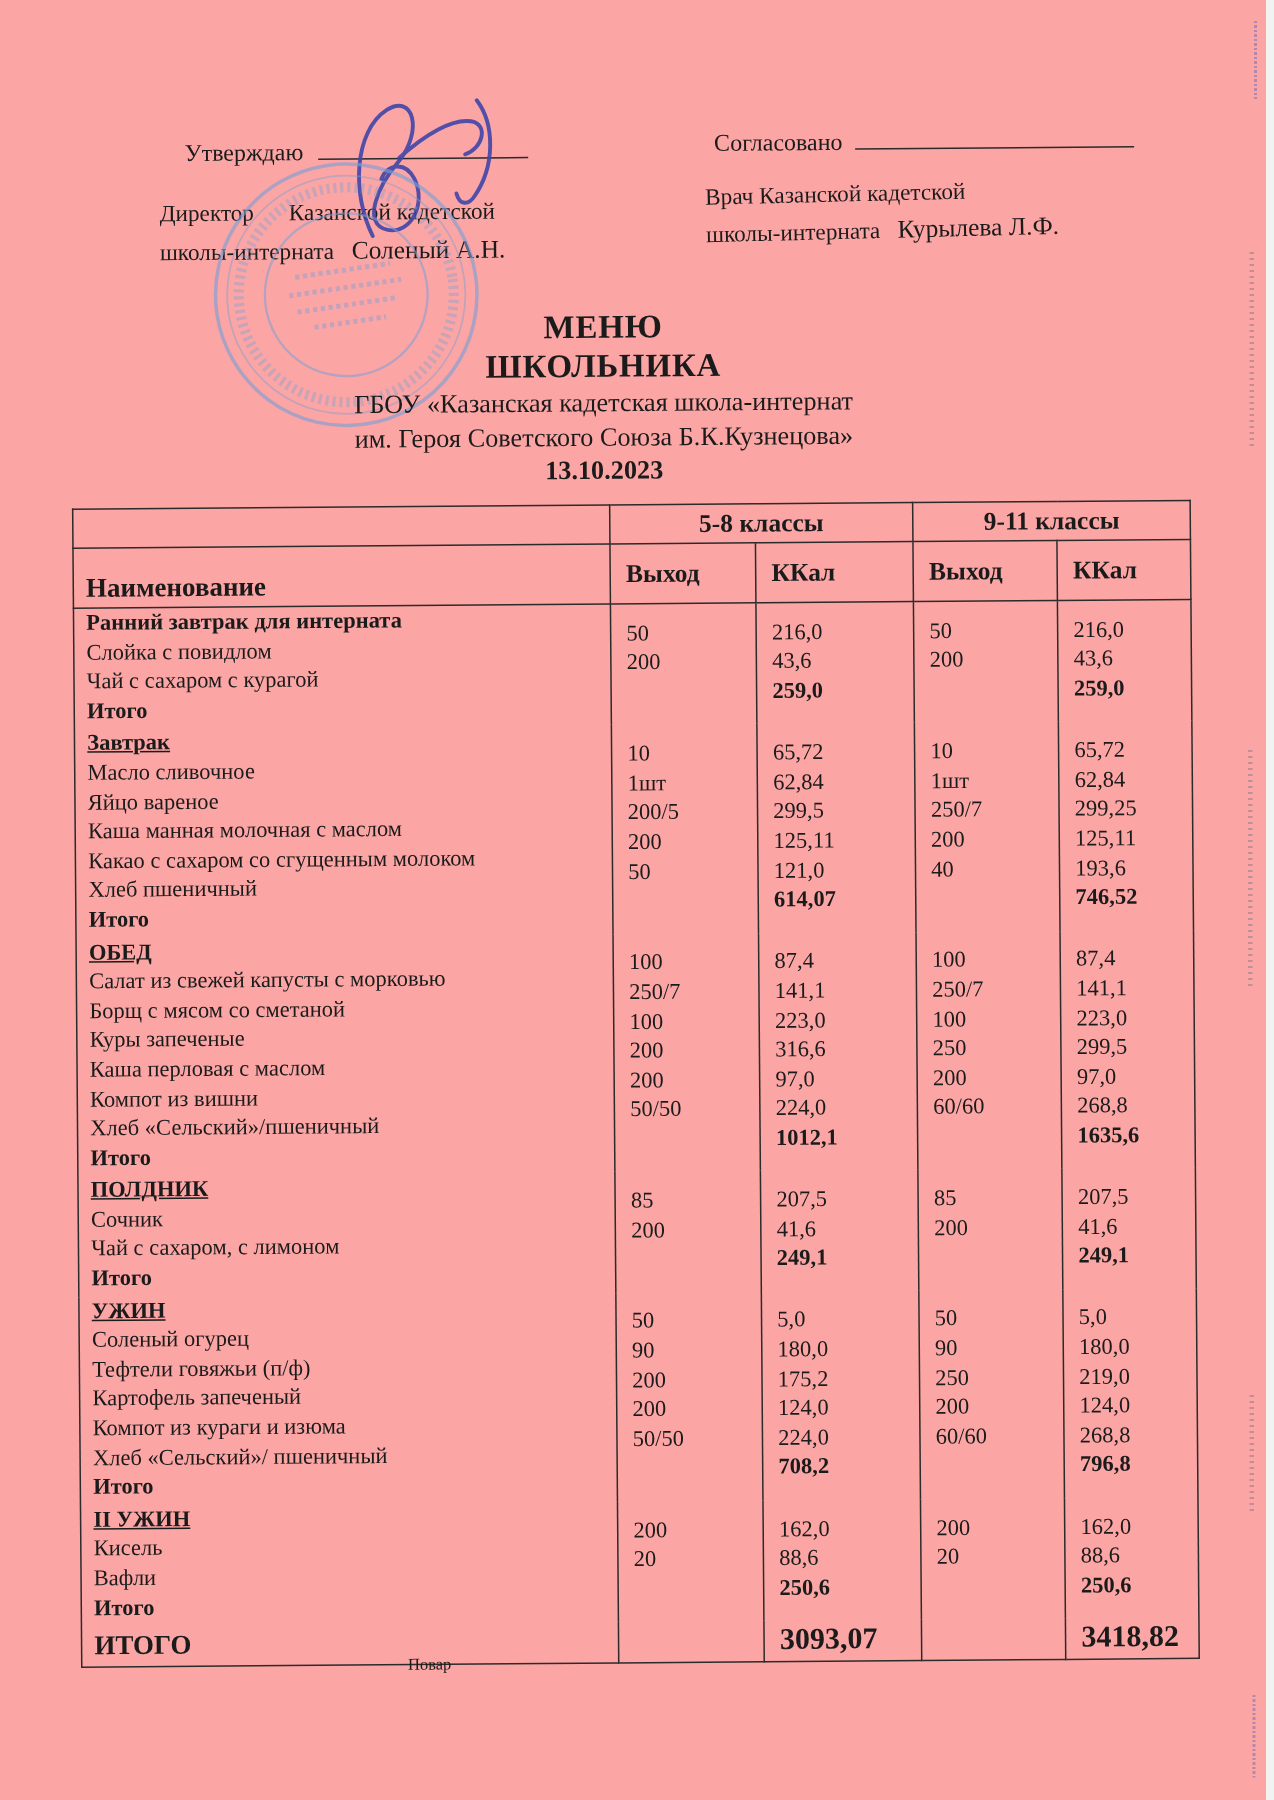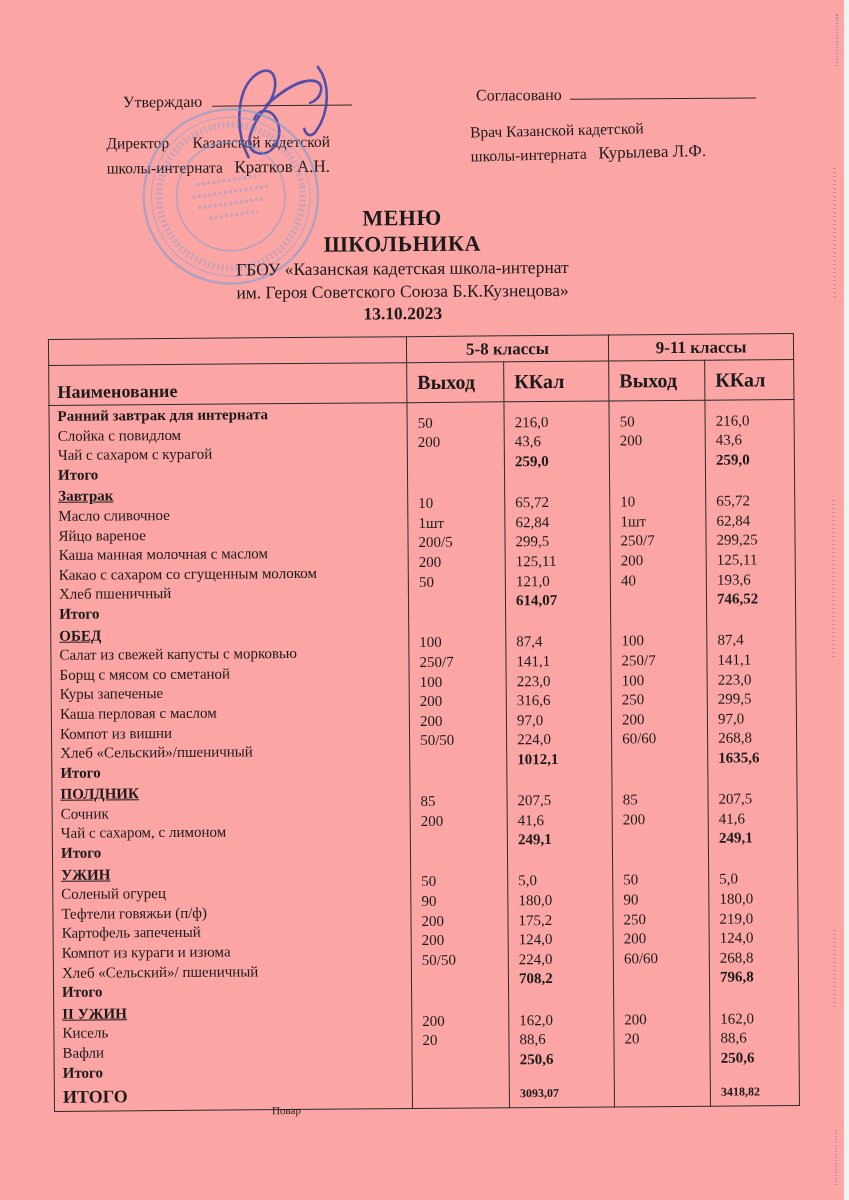--- a/index.html
+++ b/index.html
@@ -44,51 +44,51 @@
   
   .menu-table{
     position:absolute;left:50px;top:336px;width:745px;
     border-collapse:collapse;table-layout:fixed;
     font-size:15px;
   }
   .menu-table td{border:1.6px solid #2b2b2b;padding:0;vertical-align:middle;}
   .menu-table .group-cell{font-size:17px;font-weight:700;text-align:center;height:25px;}
   .menu-table .corner-cell{height:25px;}
   .menu-table .colhead-name{font-size:18px;font-weight:700;padding:6px 4px 2px 8px;vertical-align:bottom;height:31px;}
-  .menu-table .colhead{font-size:20px;font-weight:700;padding:2px 4px 2px 10px;vertical-align:middle;height:31px;}
+  .menu-table .colhead{font-size:17px;font-weight:700;padding:2px 4px 2px 10px;vertical-align:middle;height:31px;}
   .menu-table tbody td{border-top:none;border-bottom:none;}
   .menu-table tbody tr:last-child td{border-bottom:1.6px solid #2b2b2b;}
   .name-cell{vertical-align:top !important;padding:1px 2px 1px 8px !important;}
   .num-cell{vertical-align:middle !important;padding:0 2px 0 10px !important;}
   .line{line-height:19.6px;min-height:19.6px;}
   .b{font-weight:700;}
   .sec-h{line-height:19.6px;font-weight:700;}
   .und{text-decoration:underline;}
   .grand-label{font-size:18px;font-weight:700;line-height:25px;}
-  .grand-val{font-size:12px;font-weight:700;line-height:25px;}
+  .grand-val{font-size:20px;font-weight:700;line-height:25px;}
 
   
   .cook{position:absolute;left:268px;top:1103px;font-size:11px;}
 
   
   .artifact{position:absolute;width:3px;background:repeating-linear-gradient(180deg,rgba(95,105,125,.38) 0 1.5px,rgba(0,0,0,0) 1.5px 4px);}
   .artifact-blue{position:absolute;width:2px;background:repeating-linear-gradient(180deg,rgba(90,100,190,.45) 0 1.5px,rgba(0,0,0,0) 1.5px 3px);}
 </style>
 </head>
 <body>
 
 <div class="page">
   <div class="skew">
 
     <div class="approve-left">
       <span>Утверждаю</span><span class="sig-rule"></span>
     </div>
     <div class="role-left">
       <div class="pre">Директор      Казанской кадетской</div>
-      <div><span class="pre">школы-интерната   </span><span class="person-name">Кратков А.Н.</span></div>
+      <div><span class="pre">школы-интерната   </span><span class="person-name">Соленый А.Н.</span></div>
     </div>
 
     <svg class="signature" viewBox="0 0 145 110">
       <g fill="none" stroke="#3f46a8" stroke-width="2.6" stroke-linecap="round" opacity="0.9">
         <path d="M34,98 C 20,70 22,28 44,14 C 62,3 68,28 52,48 C 38,64 26,90 44,94 C 60,97 70,76 62,60 C 56,48 44,50 40,60"></path>
         <path d="M52,46 C 70,30 88,20 100,22 C 112,24 108,40 96,44"></path>
         <path d="M104,8 C 116,24 116,52 102,72 C 98,78 92,78 90,70"></path>
       </g>
     </svg>
 

